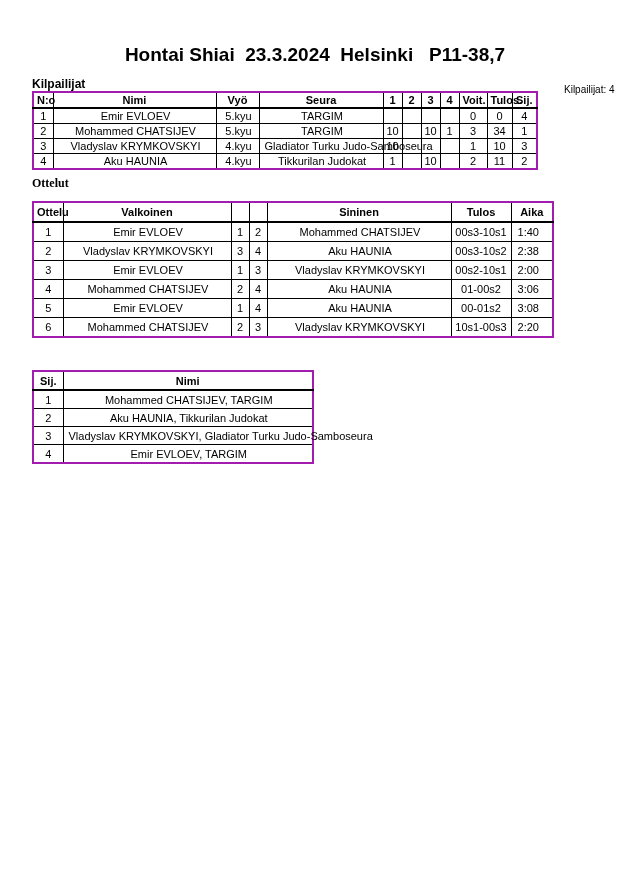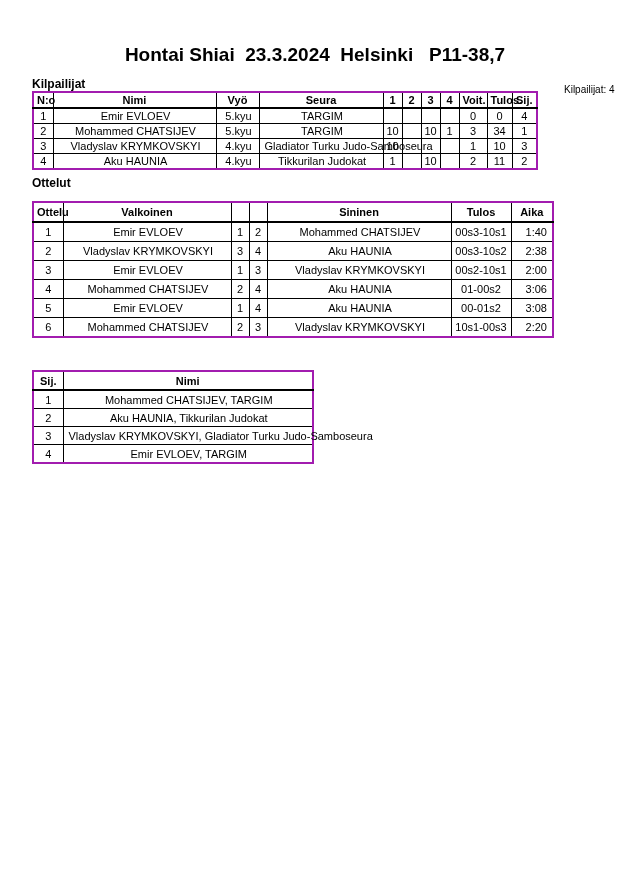--- a/index.html
+++ b/index.html
@@ -3,29 +3,29 @@
 <meta charset="utf-8">
 <style>
   html,body{margin:0;padding:0;background:#fff;}
   .page{position:relative;width:630px;height:891px;background:#ffffff;
         font-family:"Liberation Sans",sans-serif;color:#000;overflow:hidden;}
   .title{position:absolute;top:44px;left:0;width:630px;text-align:center;
          font-weight:bold;font-size:19px;line-height:22px;white-space:pre;}
   .count{position:absolute;top:84px;left:544px;font-size:10px;margin-left:20px;}
   .sec{position:absolute;font-weight:bold;font-size:12px;}
   #sec-kilpailijat{top:77px;left:32px;width:432px;}
-  #sec-ottelut{top:176px;left:32px;width:520px;}
+  #sec-ottelut{top:176px;left:32px;width:520px;font-family:Liberation Serif, serif;}
   #sec-tulokset{top:355px;left:32px;width:280px;}
   table{position:absolute;border-collapse:collapse;table-layout:fixed;
         font-size:11px;background:#fff;border:2px solid #a21caf;}
   th,td{border:1px solid #000;padding:0 3px;overflow:visible;vertical-align:middle;}
   th{font-weight:bold;text-align:center;border-bottom:2px solid #000;}
   td.l{text-align:center;padding-left:5px;}
   td.c{text-align:center;}
-  td.r{text-align:right;padding-right:5px;}
+  td.r{text-align:right;padding-right:13px;}
   .nowrap{white-space:nowrap;}
   #tbl-kilpailijat{top:91px;left:32px;width:504px;}
   #tbl-kilpailijat th,#tbl-kilpailijat td{height:14px;}
   #tbl-ottelut{top:201px;left:32px;width:520px;}
   #tbl-ottelut th,#tbl-ottelut td{height:18px;}
   #tbl-tulokset{top:370px;left:32px;width:280px;}
   #tbl-tulokset th,#tbl-tulokset td{height:17px;}
 </style>
 </head>
 <body>

